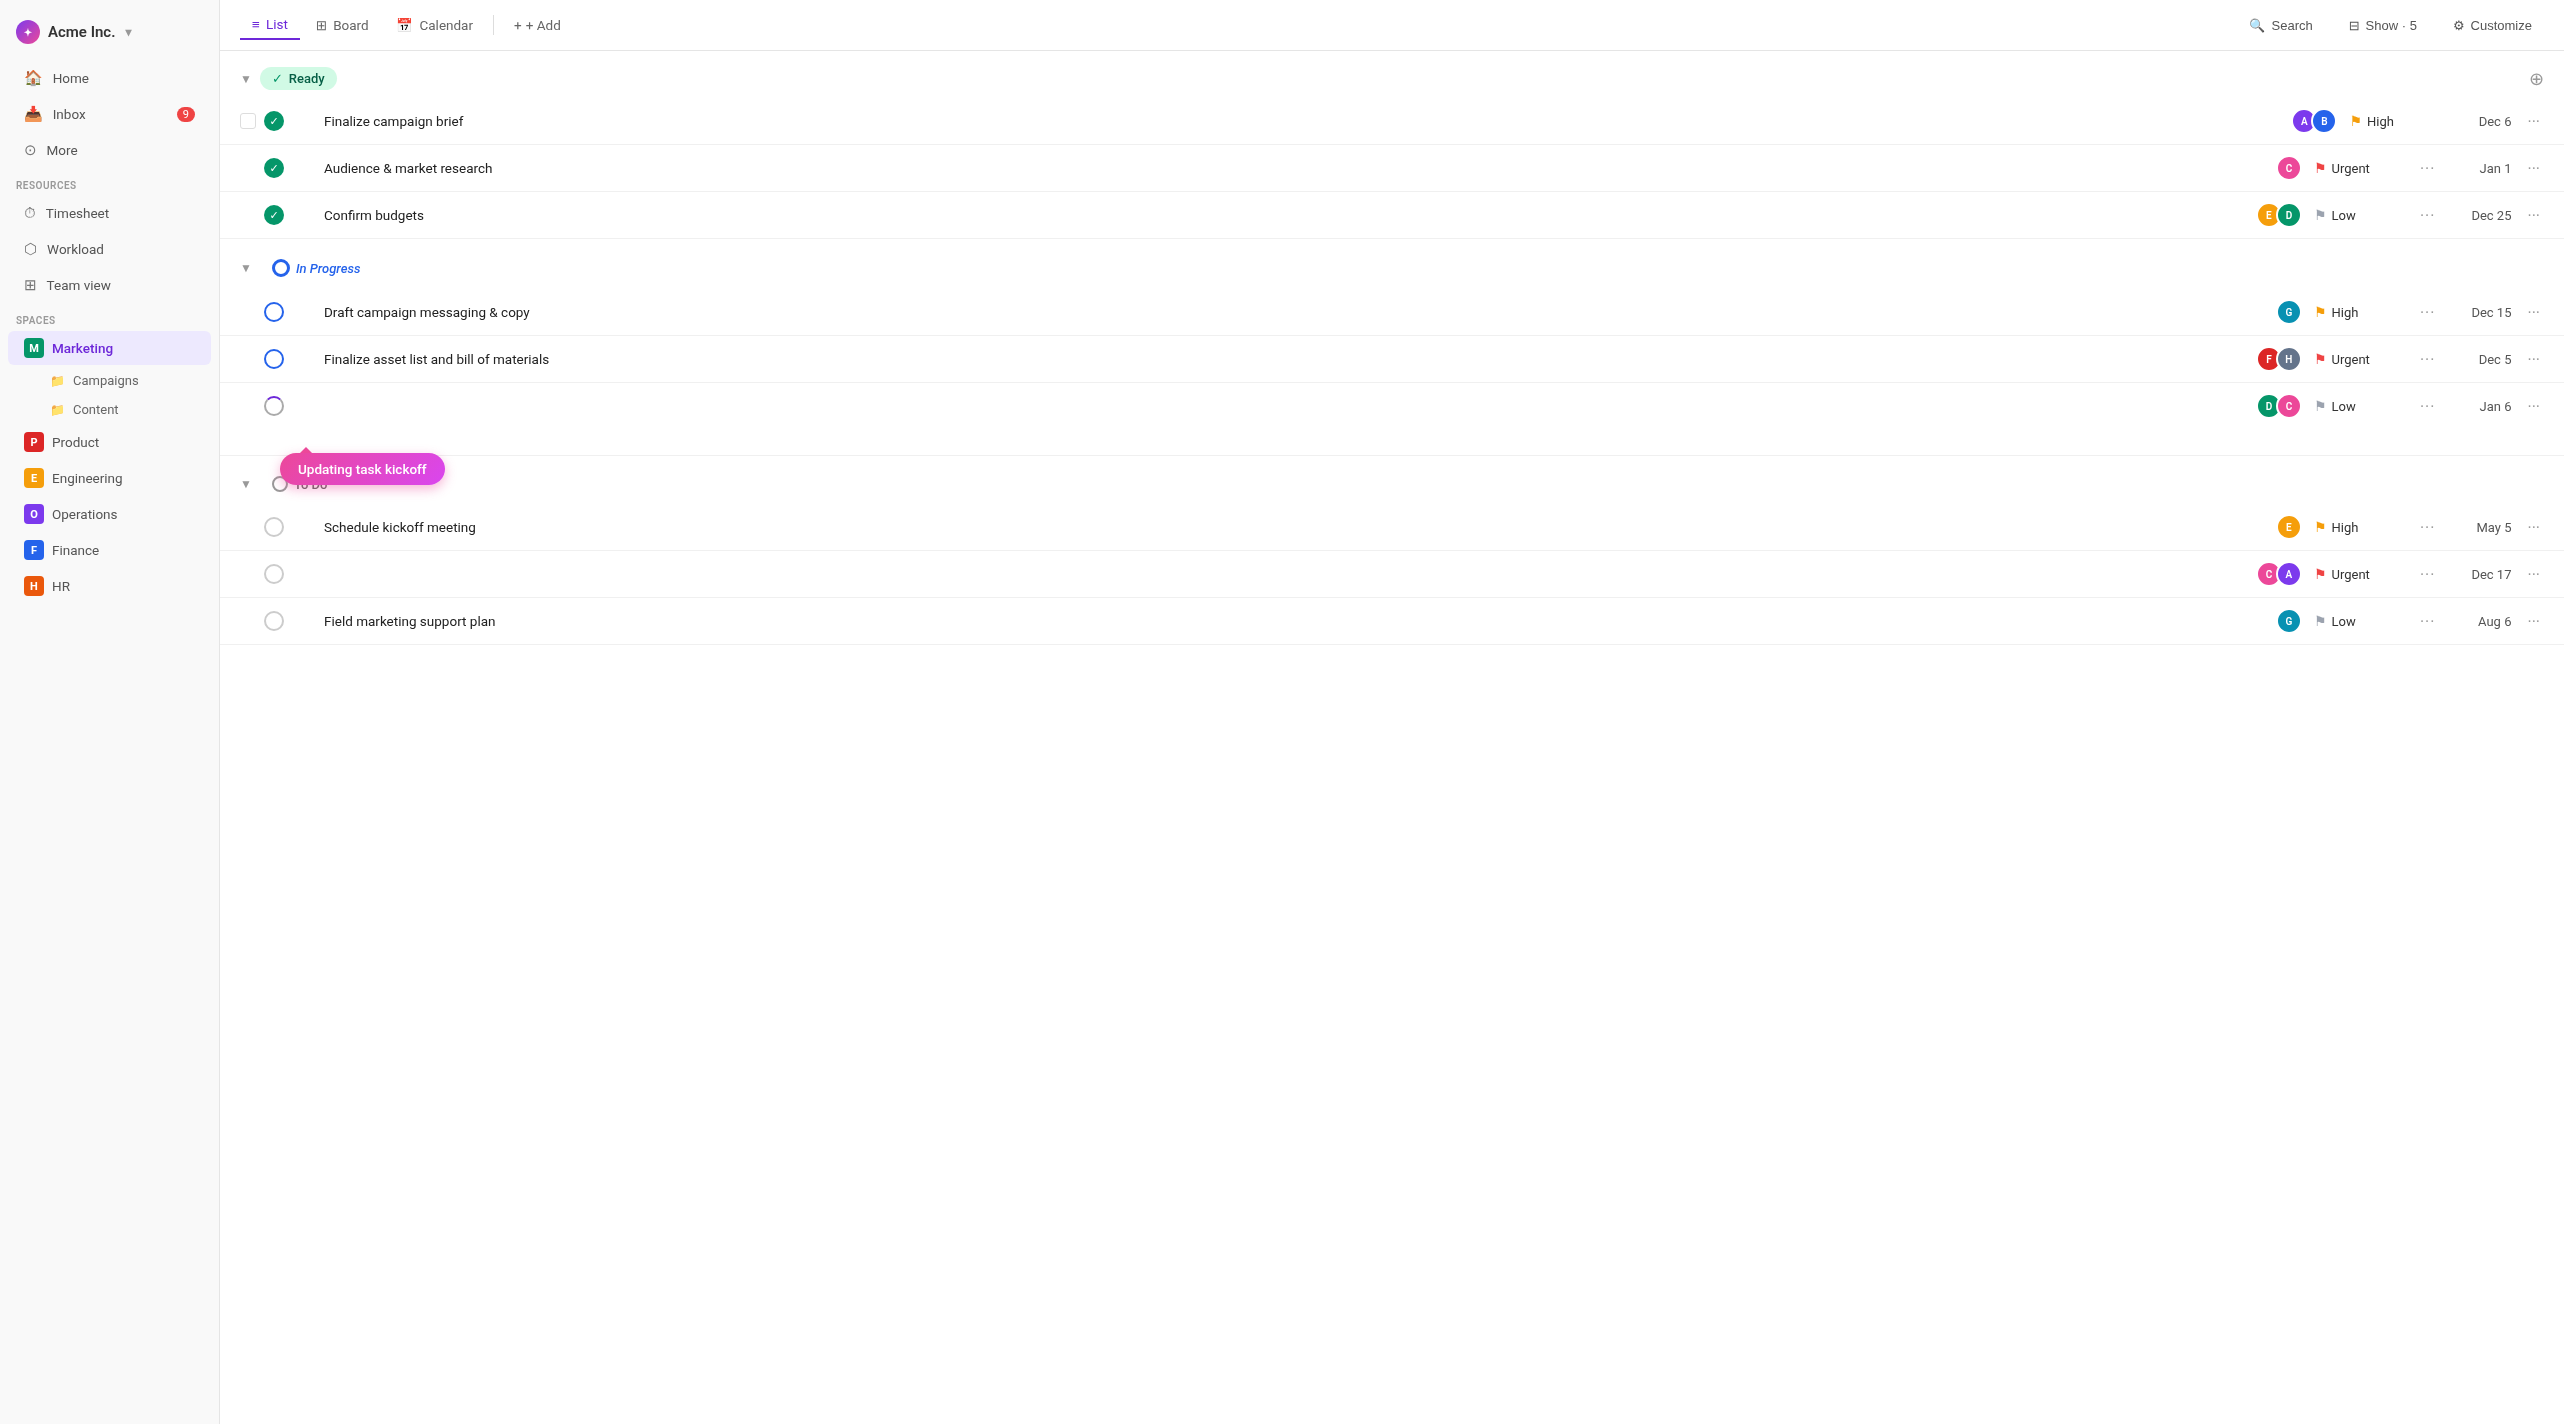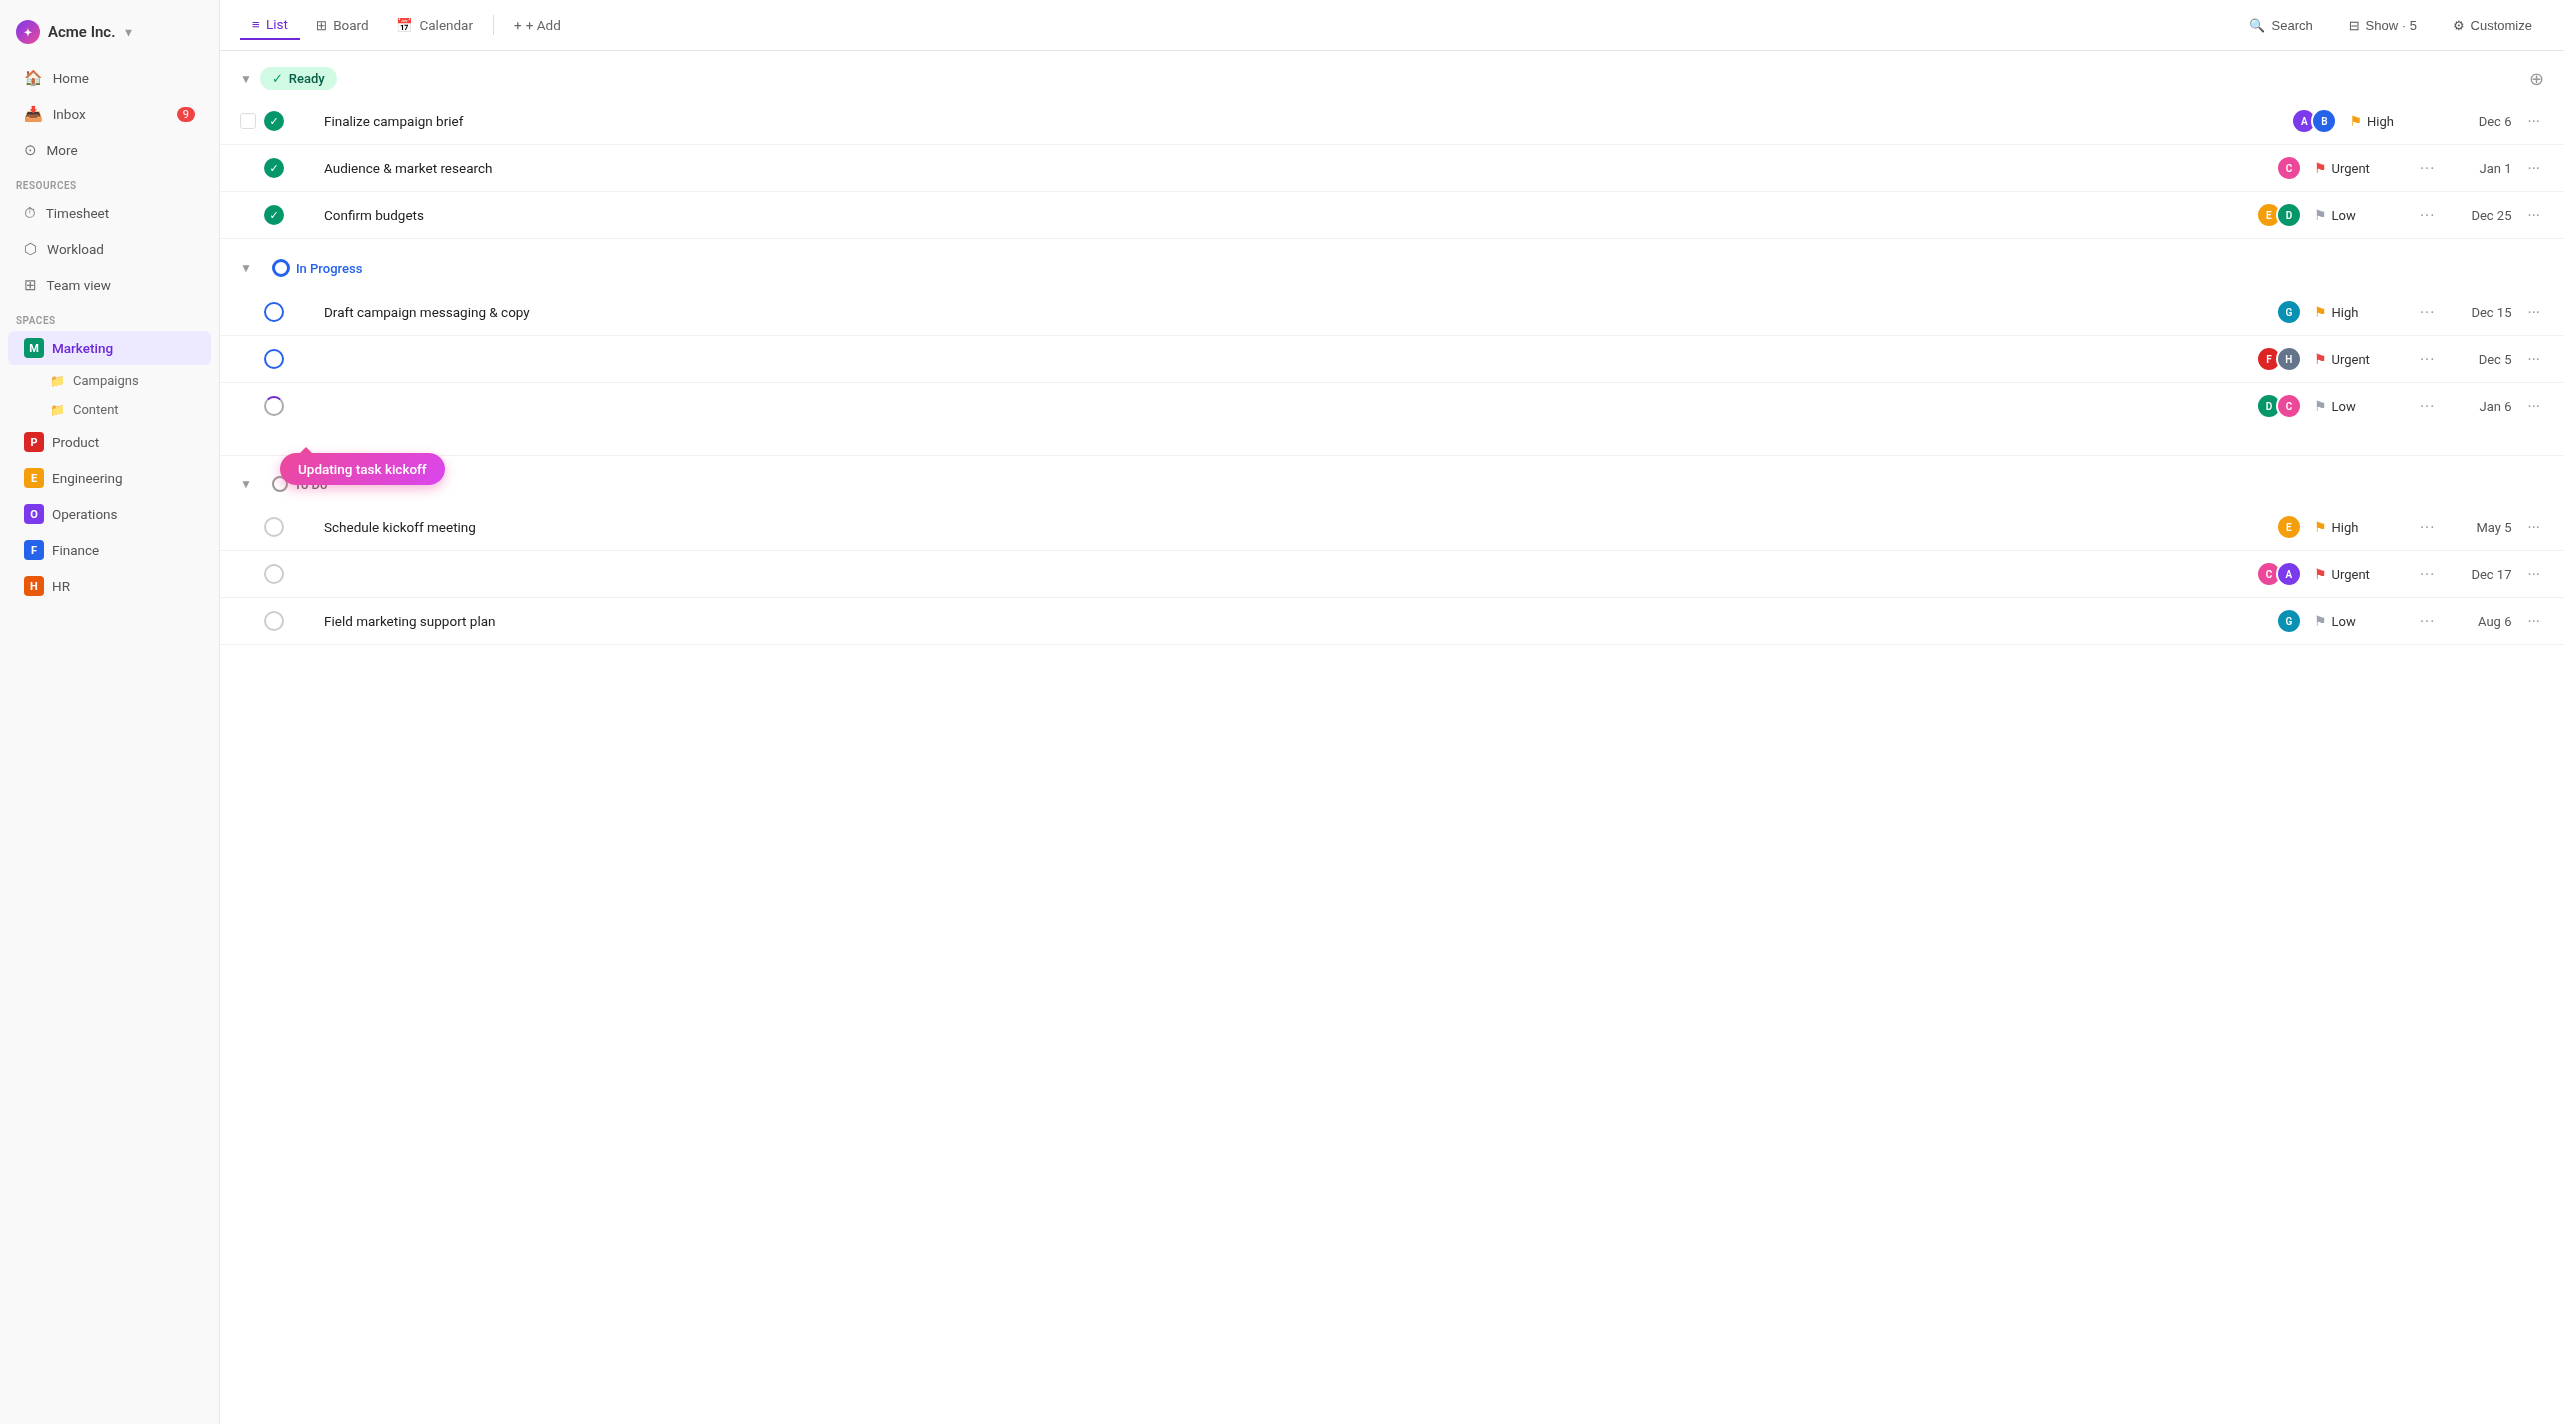--- a/index.html
+++ b/index.html
@@ -133,21 +133,21 @@
       position: sticky;
     }
     .group-chevron { cursor: pointer; color: #999; font-size: 12px; }
     .group-status-badge {
       display: flex; align-items: center; gap: 6px;
       padding: 4px 12px;
       border-radius: 20px;
       font-size: 13px; font-weight: 500;
     }
     .group-status-badge.ready { background: #d1fae5; color: #065f46; }
-    .group-status-badge.in-progress { color: #2563eb; }
+    .group-status-badge.in-progress { color: #2563eb; font-style: italic; }
     .group-status-badge.todo { color: #666; }
     .group-add-btn { margin-left: auto; color: #999; cursor: pointer; font-size: 18px; }
 
     
     .task-row {
       display: flex; align-items: center;
       padding: 10px 20px 10px 44px;
       border-bottom: 1px solid #f0f0f0;
       gap: 12px;
       position: relative;
@@ -433,20 +433,21 @@
         <span class="priority-flag high">⚑</span>
         <span>High</span>
       </div>
       <span class="task-dots">···</span>
       <span class="task-date">Dec 15</span>
       <span class="task-more">···</span>
     </div>
 
     <div class="task-row">
       <span class="task-status-icon in-progress"></span>
+      <span class="task-name">Finalize asset list and bill of materials</span>
       <div class="task-avatars">
         <div class="avatar a6">F</div>
         <div class="avatar a8">H</div>
       </div>
       <div class="task-priority">
         <span class="priority-flag urgent">⚑</span>
         <span>Urgent</span>
       </div>
       <span class="task-dots">···</span>
       <span class="task-date">Dec 5</span>

